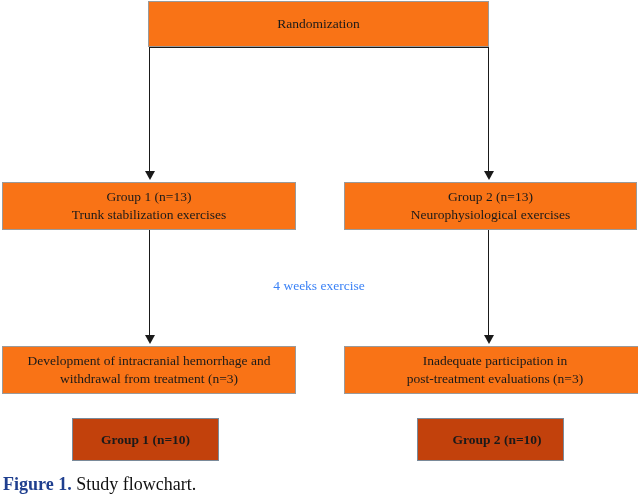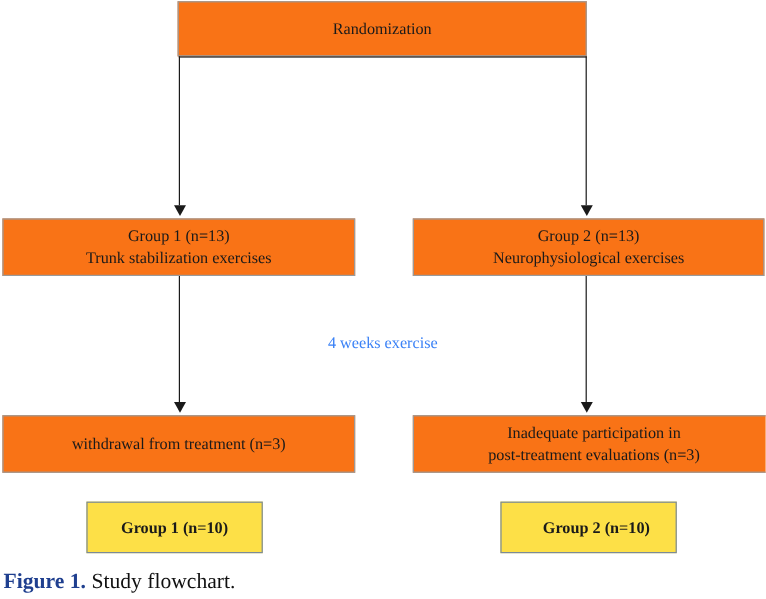--- a/index.html
+++ b/index.html
@@ -36,21 +36,21 @@
     font-size: 13.5px;
     line-height: 1.32;
     color: #1a1a1a;
   }
   .node .line {
     display: block;
     white-space: nowrap;
   }
 
   .node.emphasis {
-    background: #fde047;
+    background: #c2410c;
     border: 1px solid #7a8a99;
     font-weight: bold;
     font-size: 13.5px;
   }
 
   
   #node-randomization {
     left: 148px;
     top: 1px;
     width: 341px;
@@ -183,20 +183,21 @@
   </div>
 
   <div class="connector vert" id="mid-left-vert"></div>
   <div class="connector vert" id="mid-right-vert"></div>
   <div class="arrowhead" id="arrow-to-drop1"></div>
   <div class="arrowhead" id="arrow-to-drop2"></div>
 
   <div id="label-interval">4 weeks exercise</div>
 
   <div class="node" id="node-group1-dropout">
+    <span class="line">Development of intracranial hemorrhage and</span>
     <span class="line">withdrawal from treatment (n=3)</span>
   </div>
 
   <div class="node" id="node-group2-dropout">
     <span class="line">Inadequate participation in</span>
     <span class="line">post-treatment evaluations (n=3)</span>
   </div>
 
   <div class="node emphasis" id="node-group1-final">
     <span class="line">Group 1 (n=10)</span>

